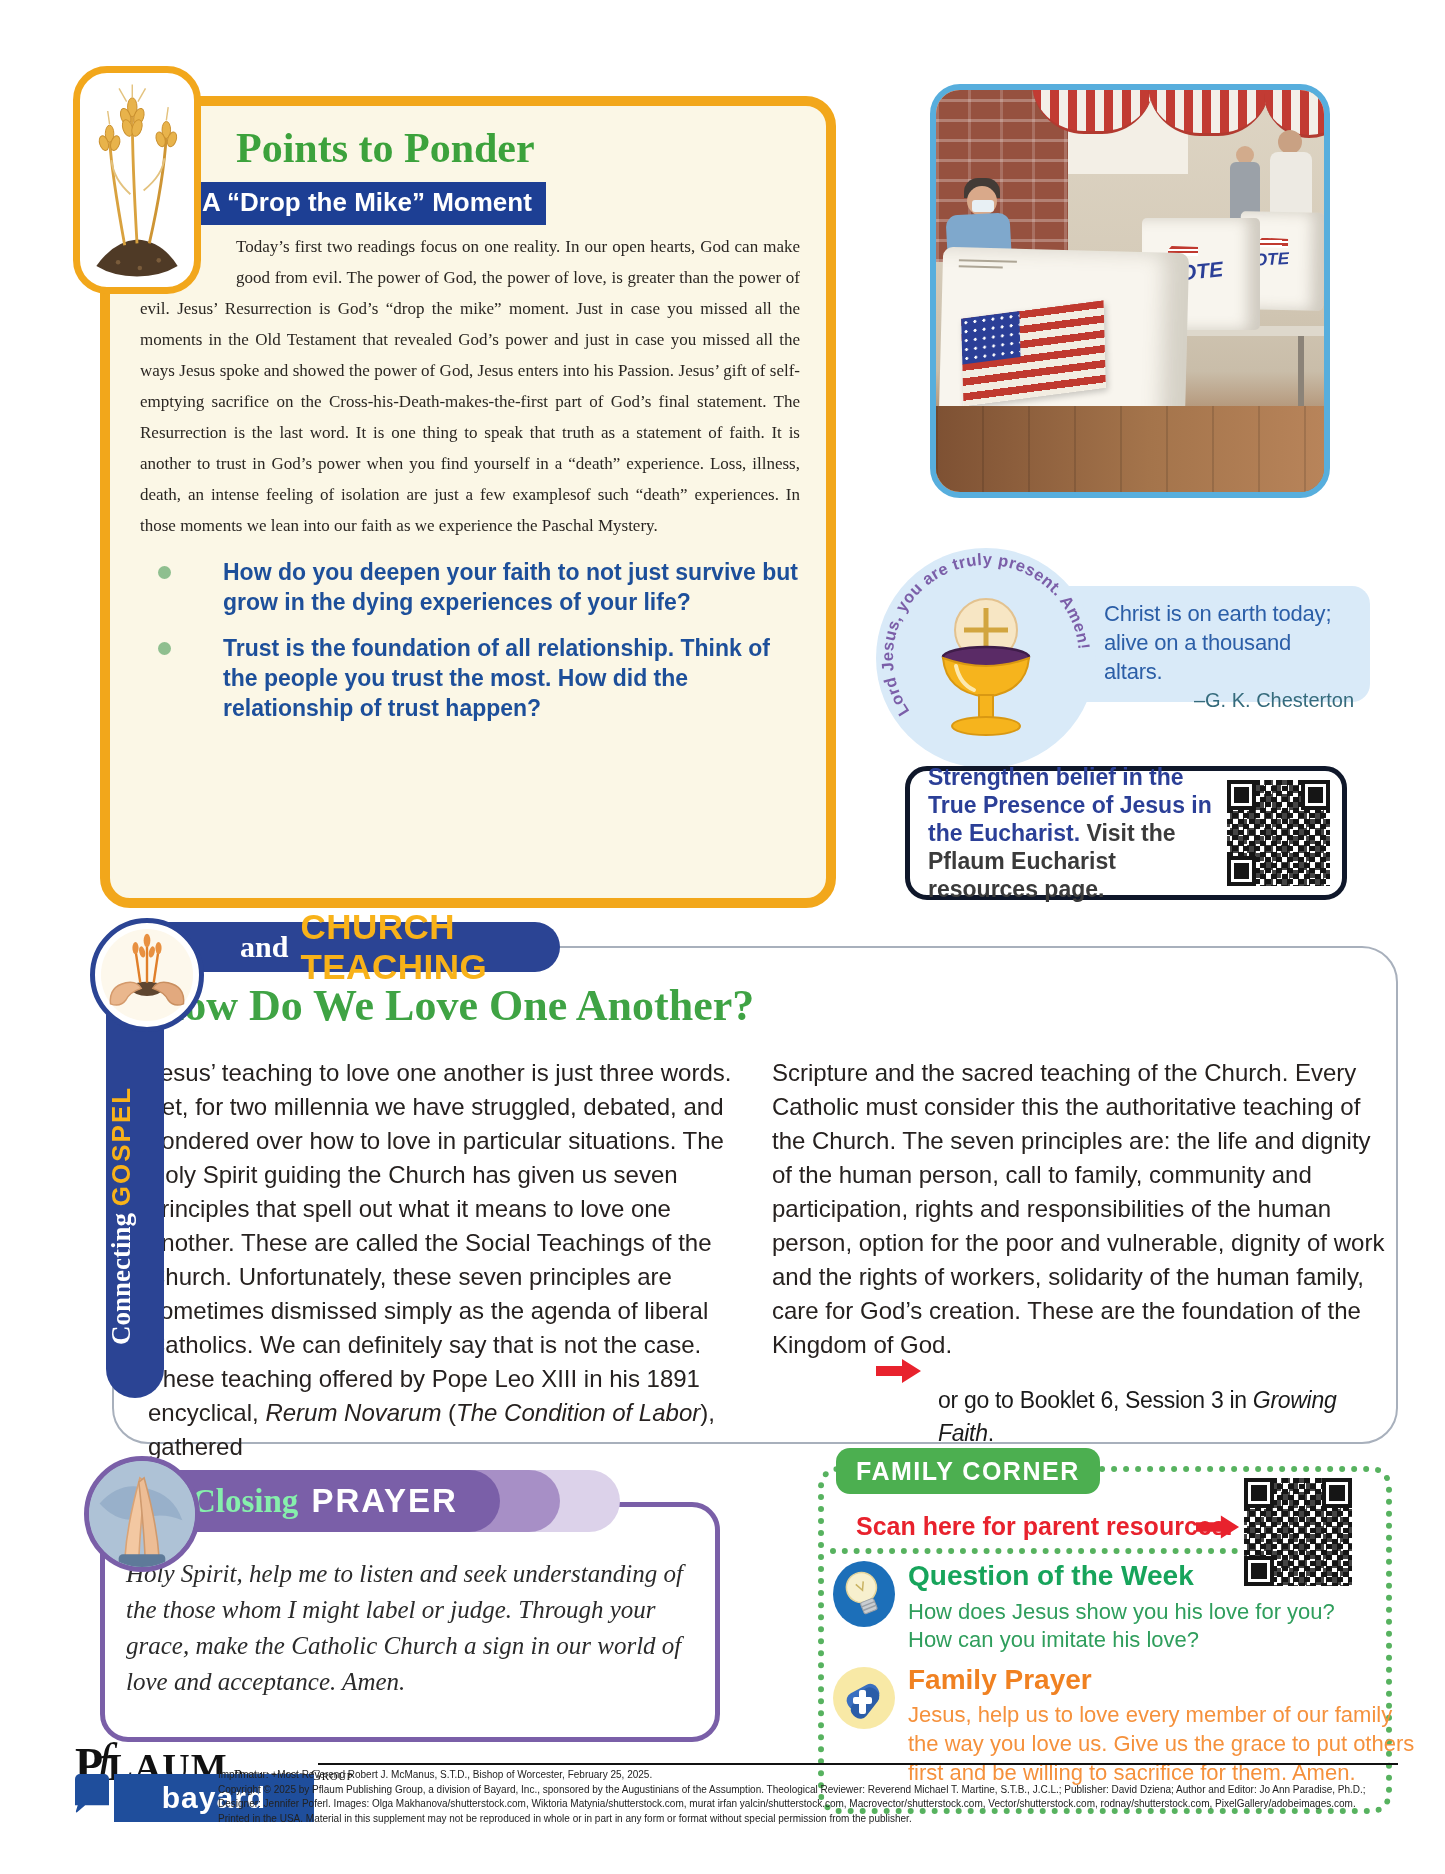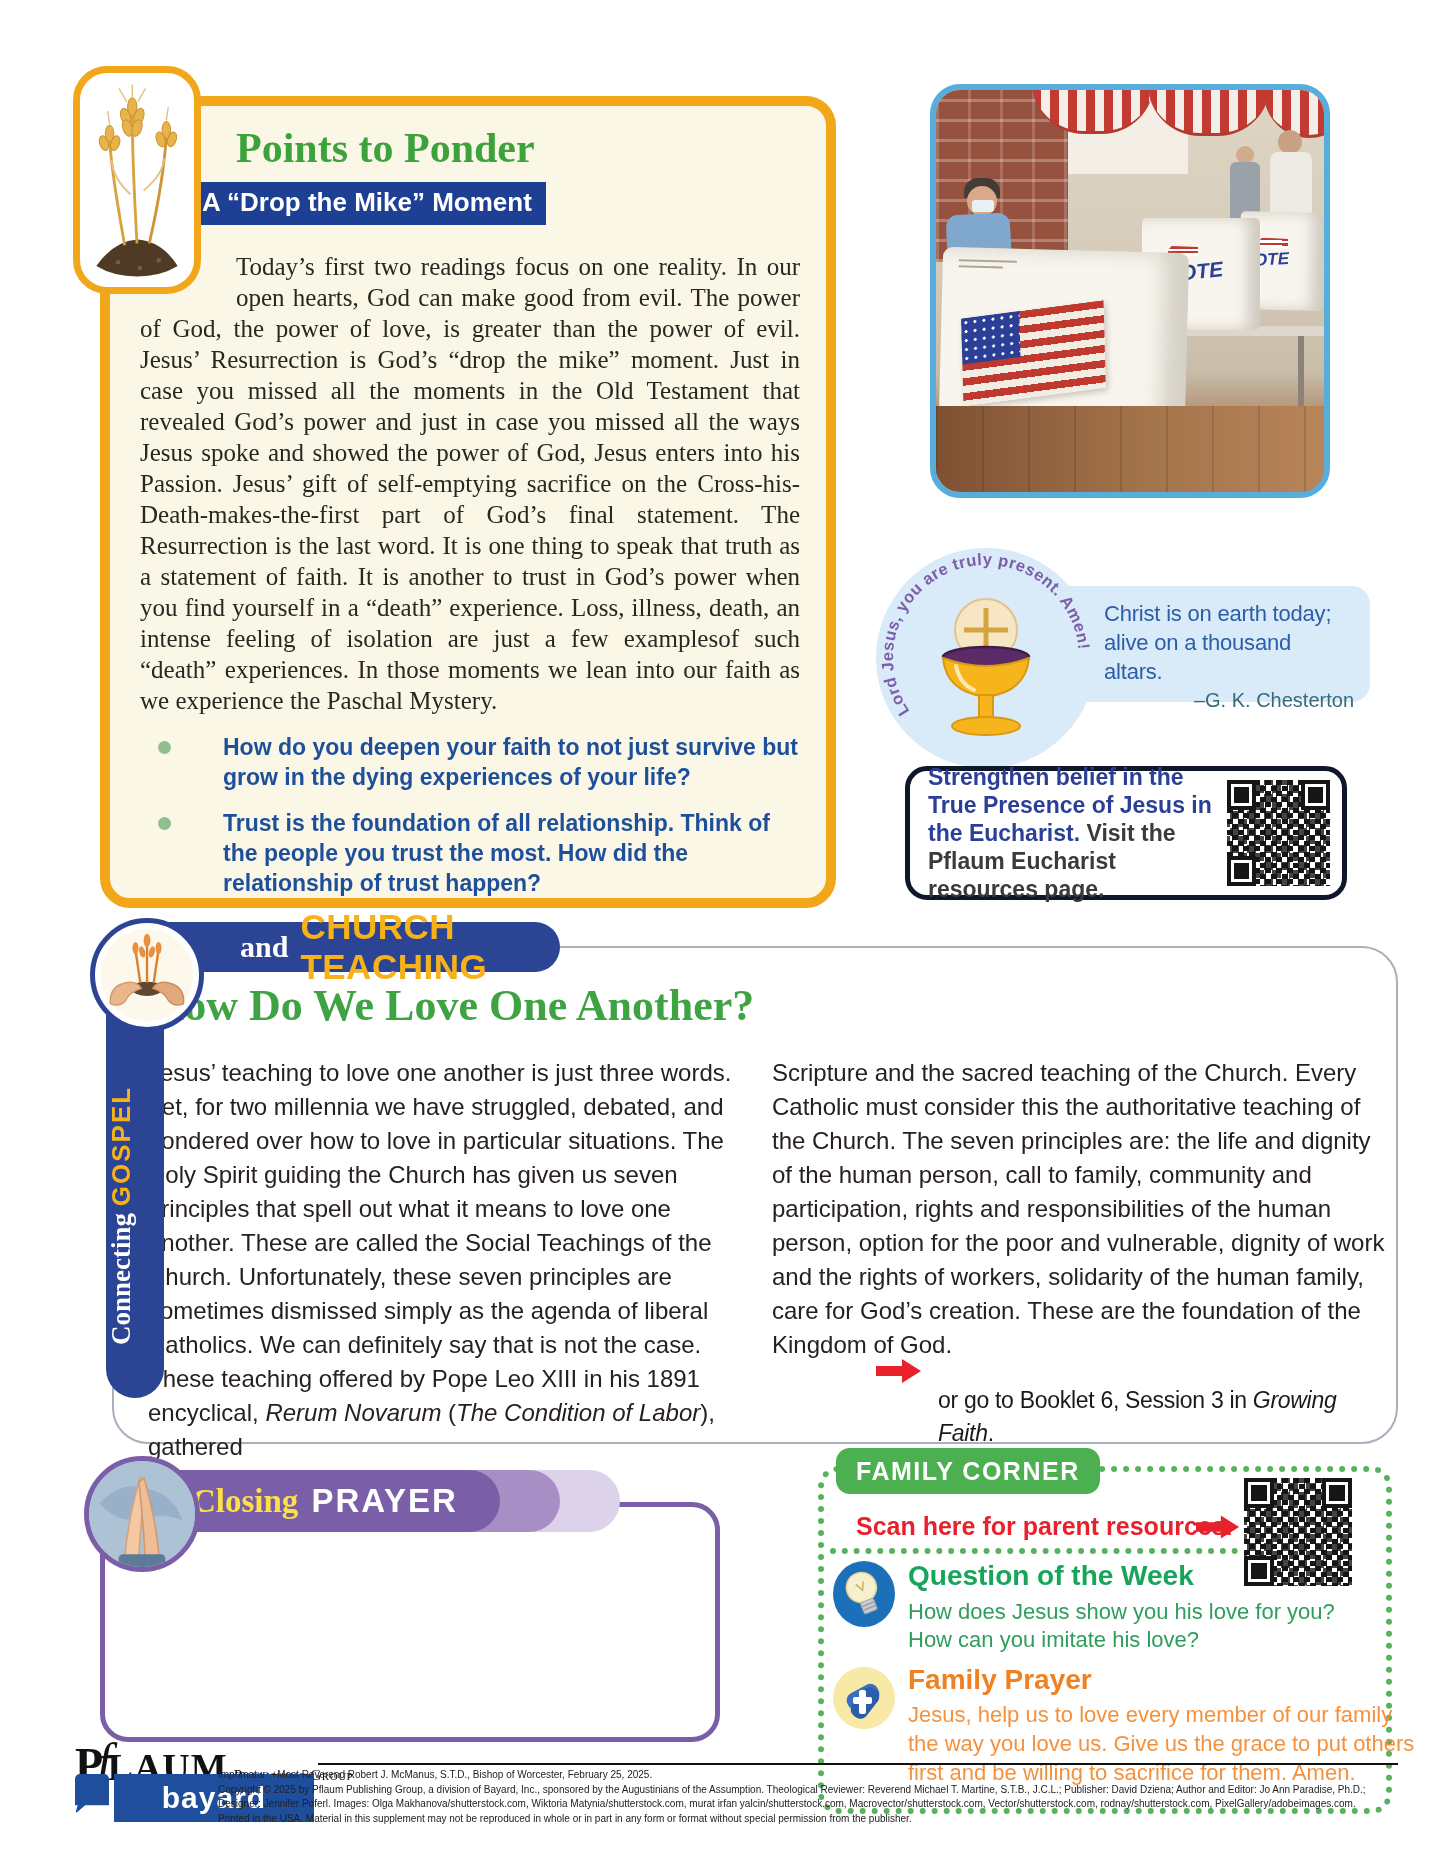--- a/index.html
+++ b/index.html
@@ -9,21 +9,21 @@
   *{margin:0;padding:0;box-sizing:border-box;}
   body{background:#888;font-family:var(--sans);}
   .page{position:relative;width:1445px;height:1874px;background:#fff;margin:0 auto;overflow:hidden;}
   .abs{position:absolute;}
 
   
   .points-box{left:100px;top:96px;width:736px;height:812px;background:#FBF7E6;border:10px solid #F2A71B;border-radius:30px;padding:14px 26px 10px 30px;}
   .wheat-box{left:73px;top:66px;width:128px;height:228px;background:#fff;border:7px solid #F2A71B;border-radius:34px;display:flex;align-items:center;justify-content:center;z-index:5;}
   .points-title{font-family:var(--serif);font-weight:bold;font-size:42px;color:#3CA23C;margin:4px 0 10px 96px;}
   .points-badge{display:inline-block;margin-left:48px;background:#1D3F94;color:#fff;font-weight:bold;font-size:26px;padding:5px 14px 7px;}
-  .points-body{margin-top:26px;font-family:var(--serif);font-size:25px;line-height:31px;color:#2A2622;text-align:justify;}
+  .points-body{margin-top:6px;font-family:var(--serif);font-size:17px;line-height:31px;color:#2A2622;text-align:justify;}
   .indent-spacer{float:left;width:96px;height:62px;}
   .bullet-row{display:flex;margin:16px 0 0 18px;gap:36px;}
   .bullet-dot{flex:0 0 13px;width:13px;height:13px;border-radius:50%;background:#8FBF8F;margin:9px 16px 0 0;}
   .bullet-text{font-family:var(--sans);font-weight:bold;font-size:23px;line-height:30px;color:#1D4F9A;}
 
   
   .photo{left:930px;top:84px;width:400px;height:414px;border:6px solid #57AEDD;border-radius:30px;overflow:hidden;background:#cfc0ae;}
   .photo-wall{position:absolute;inset:0;background:linear-gradient(180deg,#ded5c4 0%,#d6ccba 42%,#c9bda9 70%,#a1744f 88%,#8f5f3f 100%);}
   .brick{position:absolute;left:0;top:0;width:132px;height:172px;background-color:#96513F;
     background-image:repeating-linear-gradient(0deg,rgba(255,255,255,.28) 0 3px,transparent 3px 20px),
@@ -74,21 +74,21 @@
   .refer-row{display:flex;align-items:center;}
   .refer-arrow{margin-right:16px;flex:0 0 46px;}
   .refer-l2{margin-left:62px;}
 
   
   .prayer-box{left:100px;top:1502px;width:620px;height:240px;background:#fff;border:5px solid #7A5FA8;border-radius:28px;}
   .prayer-pill{top:1470px;left:150px;height:62px;border-radius:31px;}
   .pp-light{width:470px;background:#DCD2EA;}
   .pp-med{width:410px;background:#A78FC6;}
   .pp-dark{width:350px;background:#7A5FA8;display:flex;align-items:center;padding-left:42px;}
-  .pp-closing{font-family:var(--serif);font-weight:bold;font-size:33px;color:#fde047;margin-right:13px;}
+  .pp-closing{font-family:var(--serif);font-weight:bold;font-size:33px;color:#86efac;margin-right:13px;}
   .pp-prayer{font-family:var(--sans);font-weight:900;font-size:33px;color:#fff;letter-spacing:2px;}
   .prayer-circle{left:84px;top:1456px;width:116px;height:116px;border-radius:50%;border:5px solid #7A5FA8;background:#AEC2D6;overflow:hidden;display:flex;align-items:center;justify-content:center;z-index:2;}
   .prayer-text{left:126px;top:1556px;width:578px;font-family:var(--serif);font-style:italic;font-size:25px;line-height:36px;color:#2B2B2B;}
 
   
   .family-box{left:818px;top:1466px;width:574px;height:348px;border:6px dotted #57B25F;border-radius:20px;background:#fff;}
   .family-tab{left:836px;top:1448px;min-width:250px;height:46px;background:#4CAF50;border-radius:14px;display:flex;align-items:center;justify-content:center;padding:0 20px;z-index:2;}
   .family-tab span{font-family:var(--sans);font-weight:900;font-size:25px;color:#fff;letter-spacing:1.5px;}
   .scan-text{left:856px;top:1512px;font-weight:bold;font-size:25px;color:#E8222D;z-index:2;}
   .family-divider{left:830px;top:1548px;width:408px;border-top:6px dotted #57B25F;z-index:1;}
@@ -288,20 +288,21 @@
   </div>
   <div class="abs prayer-circle">
     <svg width="106" height="106" viewBox="0 0 100 100">
       <circle cx="50" cy="50" r="50" fill="#AEC2D6"></circle>
       <path d="M10 40 Q30 18 55 26 Q80 32 88 56 Q70 48 50 54 Q28 60 10 40Z" fill="#8FA8C4" opacity="0.7"></path>
       <path d="M48 16 C43 34 36 60 34 90 L47 94 C48 66 51 38 53 20 Z" fill="#F3C8A2" stroke="#D9A376" stroke-width="1.5"></path>
       <path d="M52 16 C57 34 64 60 66 90 L53 94 C52 66 49 38 47 20 Z" fill="#EDBD95" stroke="#CF9A6E" stroke-width="1.5"></path>
       <rect x="28" y="88" width="44" height="14" rx="4" fill="#5E7A99"></rect>
     </svg>
   </div>
+  <div class="abs prayer-text">Holy Spirit, help me to listen and seek understanding of the those whom I might label or judge. Through your grace, make the Catholic Church a sign in our world of love and acceptance. Amen.</div>
 
   <div class="abs family-box"></div>
   <div class="abs family-tab">
       <span>FAMILY CORNER</span>
     </div>
   <div class="abs qr" style="left:1244px;top:1478px;width:108px;height:108px;z-index:2;">
       <i></i>
       <i></i>
       <i></i>
     </div>

